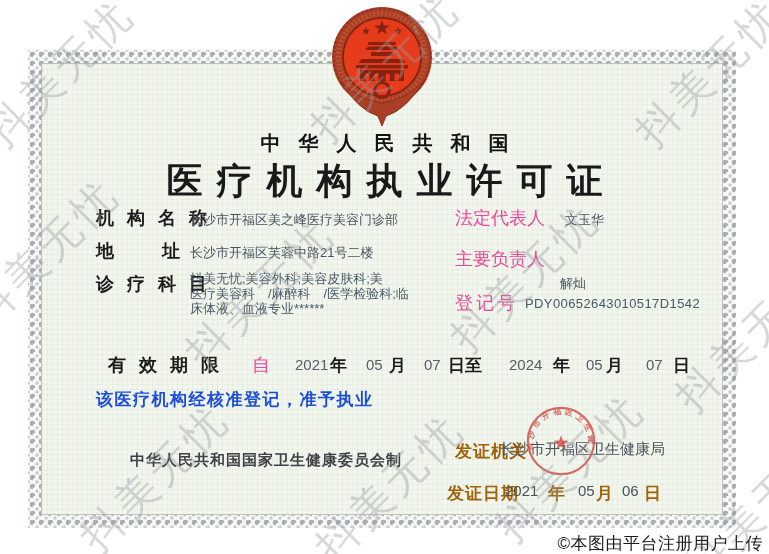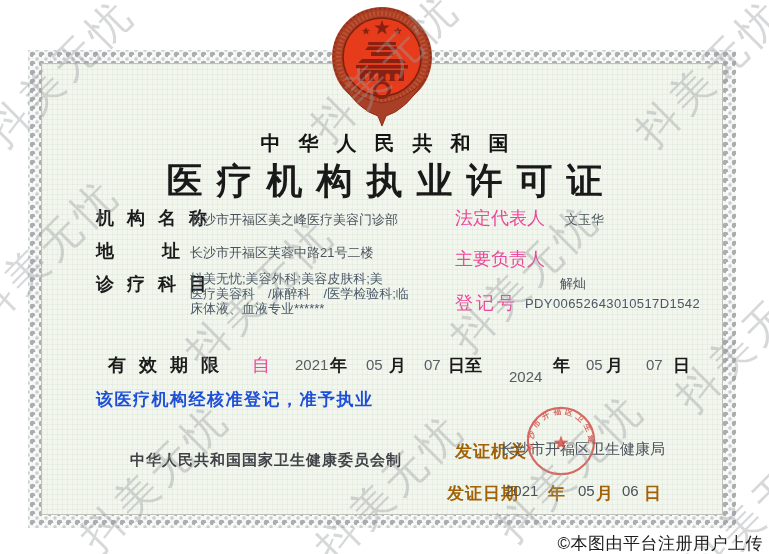--- a/index.html
+++ b/index.html
@@ -136,21 +136,21 @@
 <div class="abs val-sm" style="left:525px;top:296px;letter-spacing:0.4px;">PDY00652643010517D1542</div>
 
 <div class="abs lbl" style="left:108px;top:353px;">有 效 期 限</div>
 <div class="abs lbl-r" style="left:252px;top:353px;">自</div>
 <div class="abs num" style="left:295px;top:356px;">2021</div>
 <div class="abs unit" style="left:330px;top:354px;">年</div>
 <div class="abs num" style="left:366px;top:356px;">05</div>
 <div class="abs unit" style="left:389px;top:354px;">月</div>
 <div class="abs num" style="left:424px;top:356px;">07</div>
 <div class="abs unit" style="left:448px;top:354px;">日至</div>
-<div class="abs num" style="left:509px;top:368px;">2024</div>
+<div class="abs num" style="left:509px;top:356px;">2024</div>
 <div class="abs unit" style="left:553px;top:354px;">年</div>
 <div class="abs num" style="left:586px;top:356px;">05</div>
 <div class="abs unit" style="left:606px;top:354px;">月</div>
 <div class="abs num" style="left:646px;top:356px;">07</div>
 <div class="abs unit" style="left:673px;top:354px;">日</div>
 
 <div class="abs approval" style="left:96px;top:388px;">该医疗机构经核准登记，准予执业</div>
 
 <div class="abs maker" style="left:130px;top:451px;">中华人民共和国国家卫生健康委员会制</div>
 

